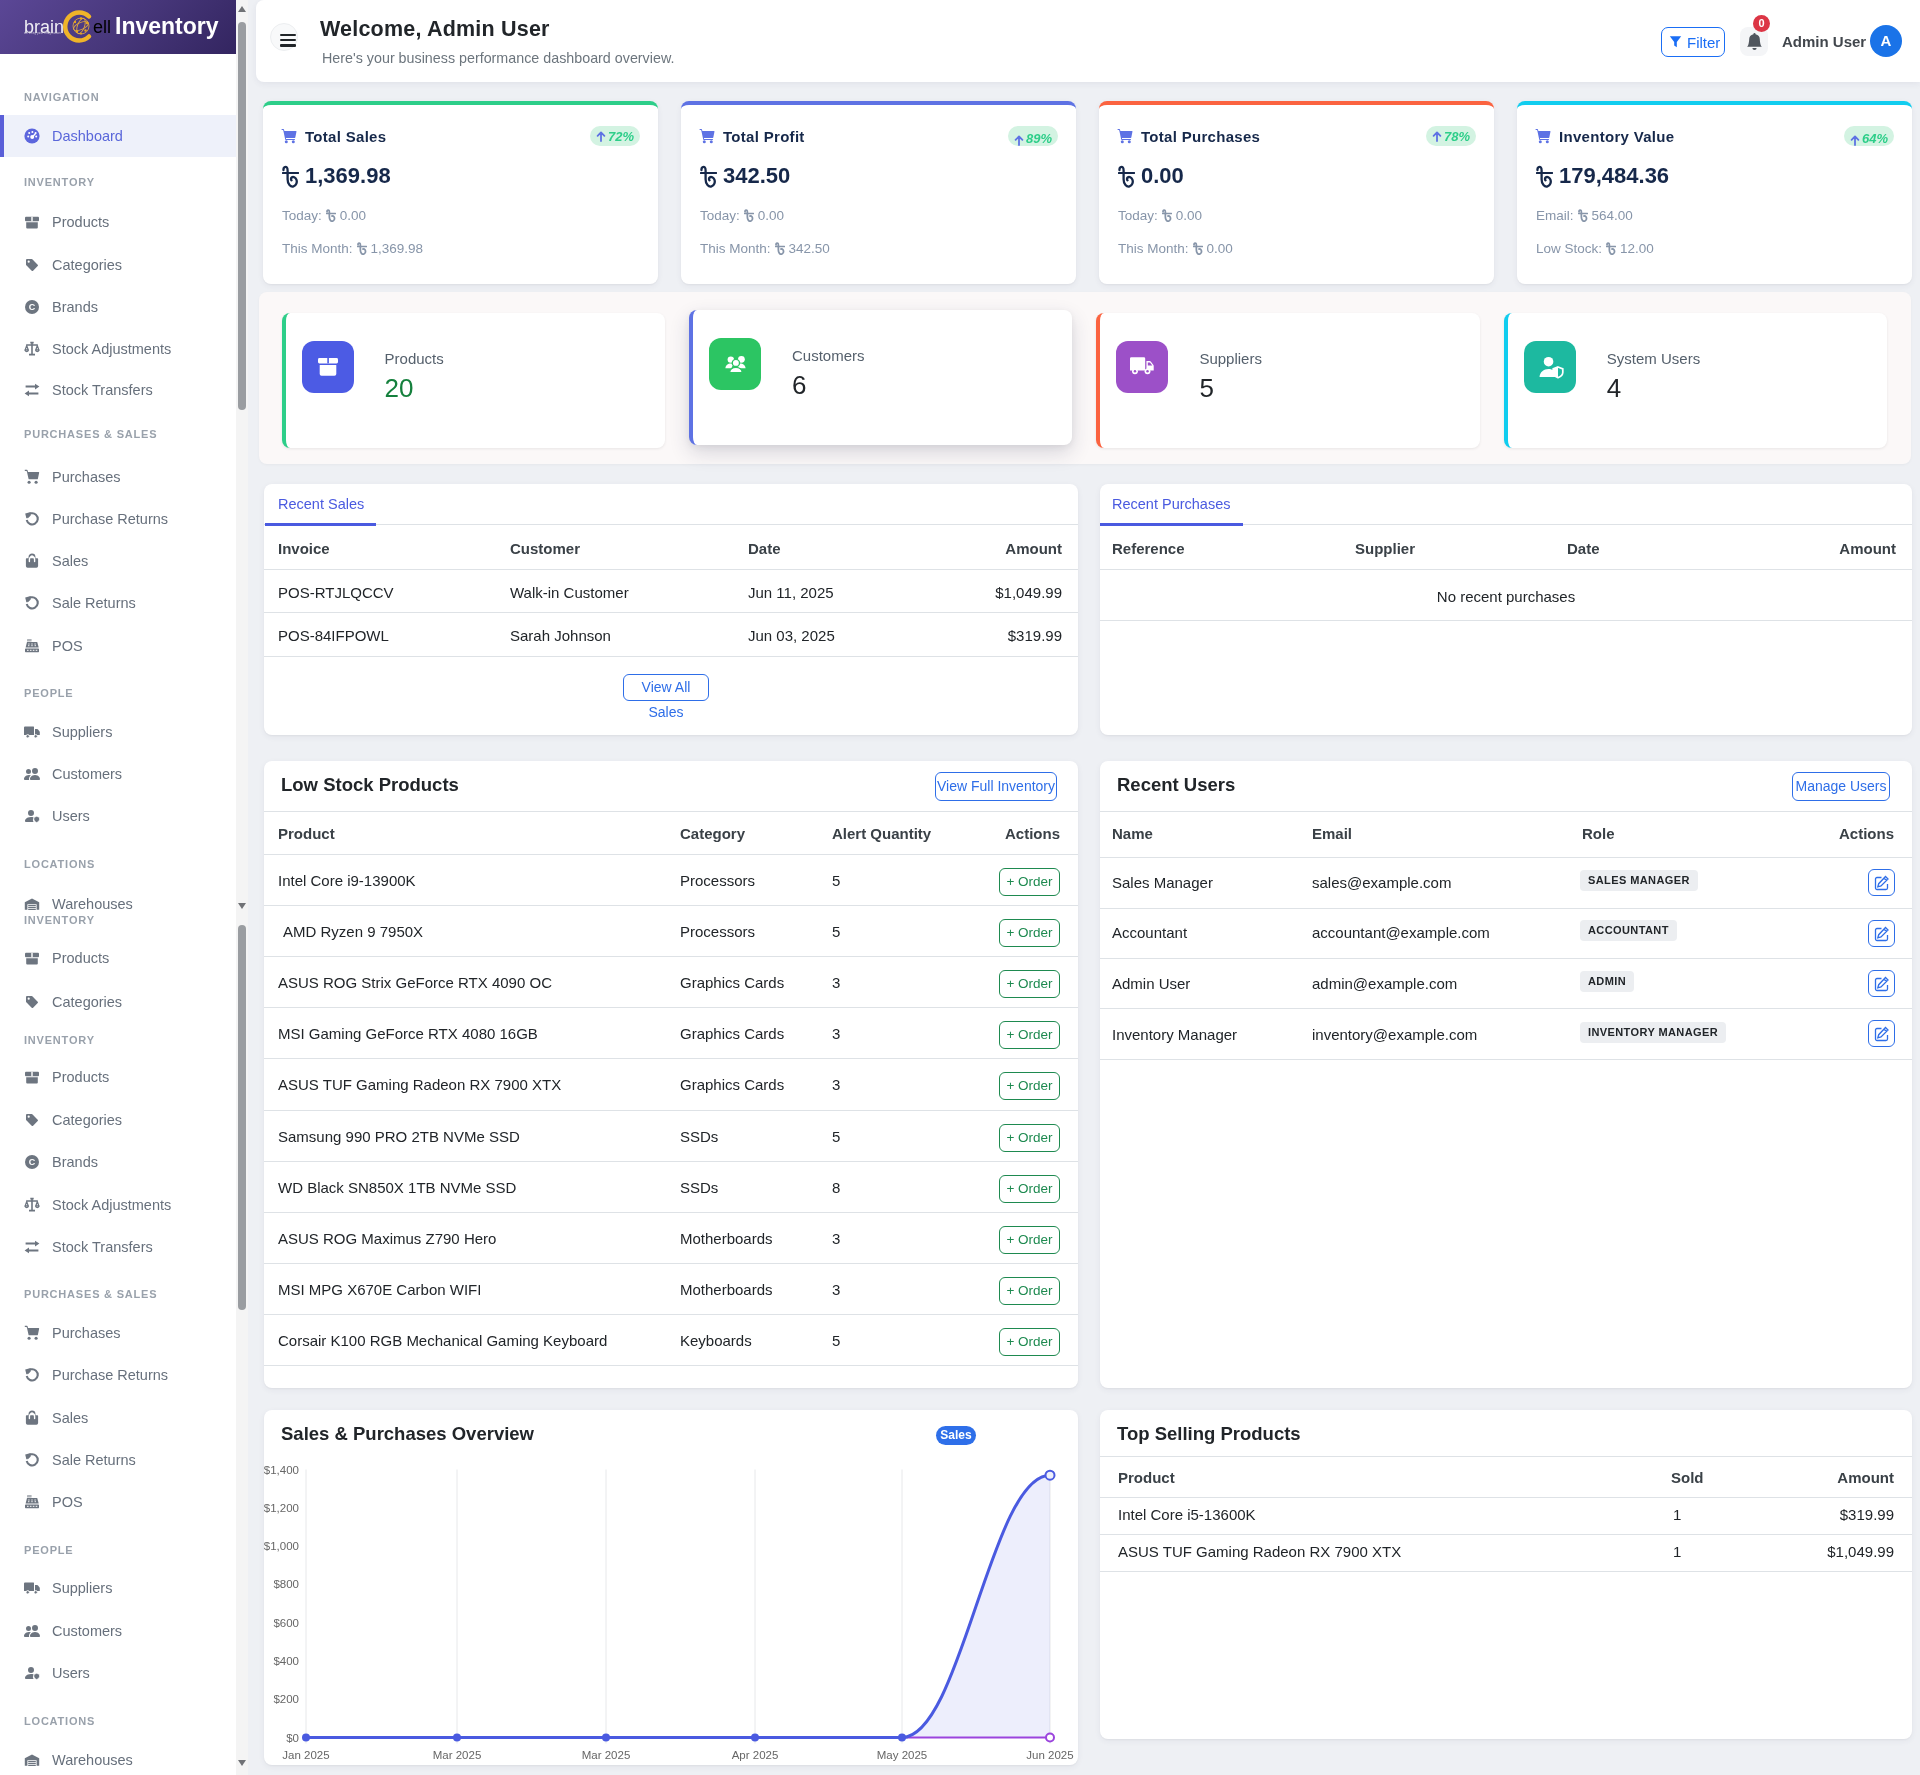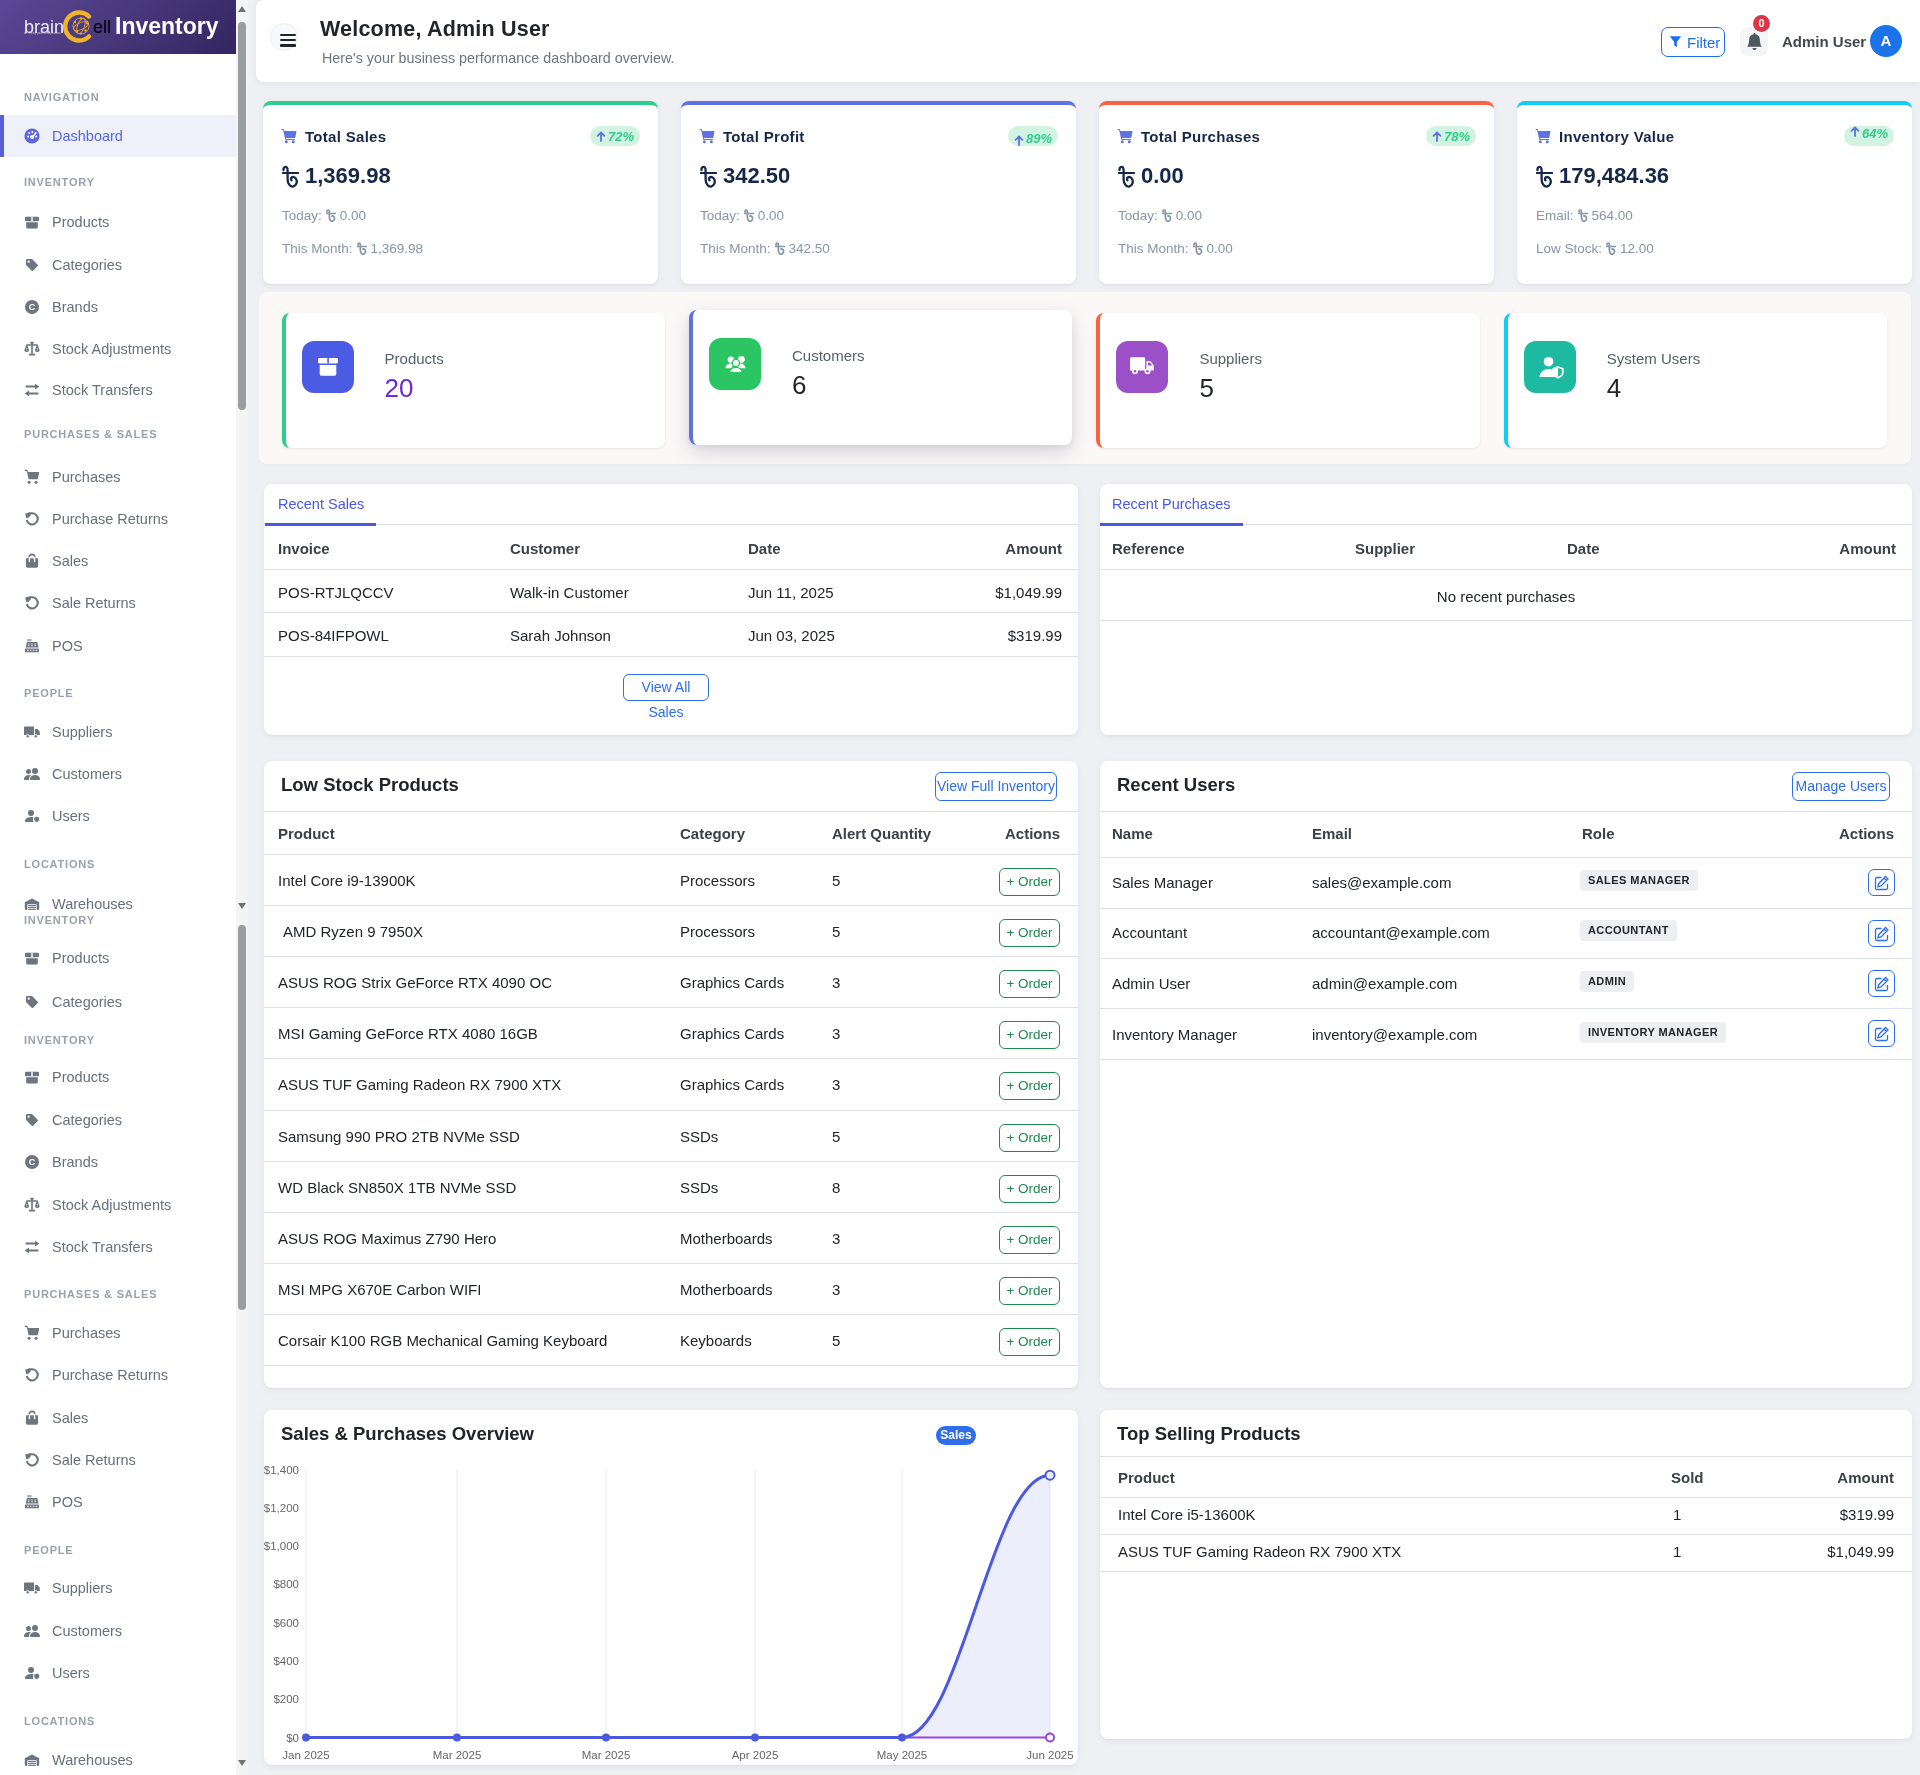--- a/index.html
+++ b/index.html
@@ -363,21 +363,21 @@
     </svg>
     <span>0.00</span>
   </div>
 <div class="card" style="left:1517px;top:101px;width:395px;height:183px;border-top:4px solid #11cdef"></div>
 <svg class="abs" style="left:1535px;top:128px" width="17" height="16" viewBox="0 0 16 16">
     <path fill="#5e72e4" d="M0 1.5A.5.5 0 0 1 .5 1H2a.5.5 0 0 1 .485.379L2.89 3H14.5a.5.5 0 0 1 .49.598l-1.2 6a.5.5 0 0 1-.49.402H4.4l.2 1H13a.5.5 0 0 1 0 1H4.2a.5.5 0 0 1-.49-.408L2.01 3.607 1.61 2H.5a.5.5 0 0 1-.5-.5z"></path>
     <circle cx="4.8" cy="13.8" r="1.5" fill="#5e72e4"></circle>
     <circle cx="11.8" cy="13.8" r="1.5" fill="#5e72e4"></circle>
   </svg>
 <div class="abs" style="left:1559px;top:128px;font-size:15px;font-weight:bold;color:#16284a;letter-spacing:.3px">Inventory Value</div>
-<div class="abs" style="left:1844px;top:126px;width:50px;height:20px;background:#d3f3e2;border-radius:10px;display:flex;align-items:flex-start;justify-content:center;gap:2px">
+<div class="abs" style="left:1844px;top:126px;width:50px;height:20px;background:#d3f3e2;border-radius:10px;display:flex;align-items:flex-end;justify-content:center;gap:2px">
 <svg width="10" height="11" viewBox="0 0 10 11">
       <path stroke="#5e72e4" stroke-width="1.8" fill="none" stroke-linecap="round" stroke-linejoin="round" d="M5 10V1.6M1.6 4.8 5 1.4l3.4 3.4"></path>
     </svg>
 <span style="font-size:13px;font-weight:bold;font-style:italic;color:#2dce89">64%</span>
   </div>
 <svg class="abs" style="left:1536px;top:165px" width="17" height="23" viewBox="0 0 17 23" stroke="#16284a">
     <use href="#taka"></use>
   </svg>
 <div class="abs" style="left:1559px;top:163px;font-size:22px;font-weight:bold;color:#16284a">179,484.36</div>
 <div class="abs" style="left:1536px;top:208px;display:flex;align-items:center;gap:4px;font-size:13.5px;color:#8795a9">
@@ -397,21 +397,21 @@
 
 <div class="abs" style="left:259px;top:292px;width:1652px;height:172px;background:#fbf8f8;border-radius:8px;box-shadow:0 1px 3px rgba(0,0,0,.04)"></div>
 <div class="abs" style="left:281.6px;top:313px;width:383.4px;height:135px;background:#fff;border-left:4px solid #2dce89;border-radius:8px;box-shadow:0 1px 3px rgba(0,0,0,.08)"></div>
 <div class="abs" style="left:301.6px;top:341px;width:52px;height:52px;background:#4c5be4;border-radius:12px"></div>
 <svg class="abs" style="left:312.6px;top:352px" width="30" height="30" viewBox="0 0 30 30">
     <rect x="5" y="6" width="20" height="5.4" rx="1.4" fill="#fff"></rect>
     <rect x="14.3" y="6" width="1.6" height="5.4" fill="#4c5be4"></rect>
     <path fill="#fff" d="M6.7 12.9h16.6v9.1a1.8 1.8 0 0 1-1.8 1.8H8.5a1.8 1.8 0 0 1-1.8-1.8z"></path>
   </svg>
 <div class="abs" style="left:384.6px;top:350px;font-size:15px;color:#55606c">Products</div>
-<div class="abs" style="left:384.6px;top:373px;font-size:26px;color:#6d28d9">20</div>
+<div class="abs" style="left:384.6px;top:373px;font-size:26px;color:#15803d">20</div>
 <div class="abs" style="left:689.0px;top:310px;width:383.4px;height:135px;background:#fff;border-left:4px solid #5e72e4;border-radius:8px;box-shadow:0 8px 20px rgba(40,45,80,.16),0 2px 6px rgba(0,0,0,.06)"></div>
 <div class="abs" style="left:709.0px;top:338px;width:52px;height:52px;background:#2cc563;border-radius:12px"></div>
 <svg class="abs" style="left:720.0px;top:349px" width="30" height="30" viewBox="0 0 30 30">
     <g fill="#fff">
       <circle cx="10.8" cy="10.6" r="3.2"></circle>
       <path d="M5.4 19.3c.2-2.7 2.5-4.7 5.4-4.7 1.1 0 2.2.3 3 .9a7 7 0 0 0-2.4 3.8z"></path>
       <circle cx="21.4" cy="10.3" r="3.4"></circle>
       <path d="M17.3 15.2a5.8 5.8 0 0 1 2.8-.7c3 0 5.3 2 5.5 4.8h-7.2a7 7 0 0 0-1.1-4.1z"></path>
       <circle cx="15.9" cy="13.9" r="3.6" stroke="#2cc563" stroke-width="1.3"></circle>
       <path stroke="#2cc563" stroke-width="1.3" d="M9.6 23.6c.2-3 2.9-5.2 6.3-5.2s6.1 2.2 6.3 5.2z"></path>

